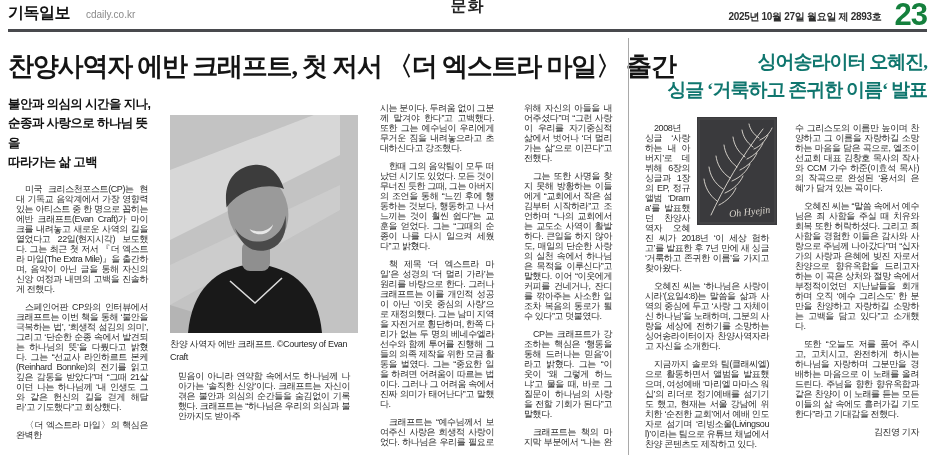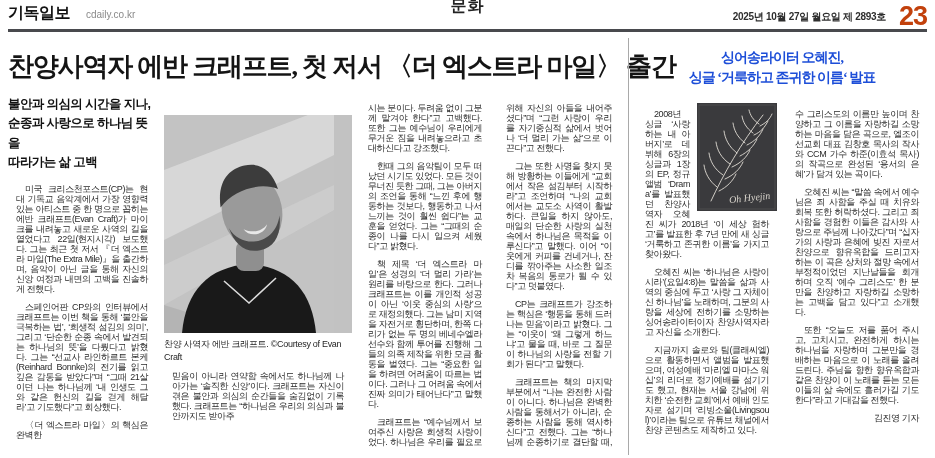--- a/index.html
+++ b/index.html
@@ -18,34 +18,34 @@
   }
   .mh-left { display:flex; align-items:baseline; gap:16px; padding-bottom:4px; }
   .paper-name { font-size:16px; font-weight:bold; letter-spacing:-0.5px; color:#111; }
   .site-url { font-size:10px; color:#8a8a8a;margin-top:12px; }
   .mh-center {
     position:absolute; left:0; right:0; text-align:center;
     bottom:12px; font-size:16px; letter-spacing:1px; color:#222; font-weight:600;
   }
   .mh-right { margin-left:auto; display:flex; align-items:flex-end; gap:13px; padding-bottom:0; }
   .date-issue { font-size:10px; color:#2e2e2e; font-weight:600; padding-bottom:4px; letter-spacing:-0.3px; }
-  .page-number { font-size:27px; font-weight:700; line-height:0.85; color:#c2410c; letter-spacing:-1px; }
+  .page-number { font-size:31px; font-weight:700; line-height:0.85; color:#15803d; letter-spacing:-1px; }
 
   
   .content { display:flex; height:423px; }
   .main-article { width:612px; }
   .vrule { width:1px; background:#a9a9a9; margin:6px 8px 0 8px; }
   .side-article { flex:1; }
 
   
   h1.main-headline {
     margin:17px 0 11px 0; font-size:26px; font-weight:800; letter-spacing:-1.2px;
     color:#141414; font-family:"Liberation Serif","DejaVu Serif",serif; white-space:nowrap;
   }
-  .cols { display:flex; gap:8px; height:352px; overflow:hidden; }
+  .cols { display:flex; gap:14px; height:352px; overflow:hidden; }
   .col { overflow:hidden; }
   .c1 { width:148px; }
   .c2 { width:188px; }
   .c3 { width:130px; }
   .c4 { flex:1; }
 
   .subtitle { font-weight:bold; font-size:12.5px; line-height:1.55; letter-spacing:-0.6px; color:#111; margin-bottom:11px; }
 
   .col p {
     margin:8px; font-size:9px; line-height:10px; text-align:justify;
@@ -54,22 +54,22 @@
   .col p.ind { text-indent:9px; }
 
   .photo { width:100%; height:218px; margin-top:20px; overflow:hidden; background:#c2c2c2; }
   .photo svg { display:block; }
   .caption { font-size:9px; line-height:12.5px; color:#1f1f1f; margin:5px 0 7px 0; letter-spacing:-0.3px; }
 
   .byline { float:right; font-weight:normal; color:#222; }
 
   
   h2.side-headline {
-    margin:16px 0 12px 0; text-align:center; font-size:14px; line-height:1.45;
-    font-weight:800; letter-spacing:-1px; color:#1d4ed8;
+    margin:16px 0 12px 0; text-align:right; font-size:19px; line-height:1.45;
+    font-weight:800; letter-spacing:-1px; color:#0f766e;
     font-family:"Liberation Serif","DejaVu Serif",serif;
   }
   .scols { display:flex; gap:10px; height:338px; overflow:hidden; }
   .sc1, .sc2 { flex:1; }
 
   .album {
     float:right; width:80px; height:108px; margin:2px 0 5px 7px;
     background:#3a3a3d; position:relative; overflow:hidden;
   }
   .album svg { display:block; }

